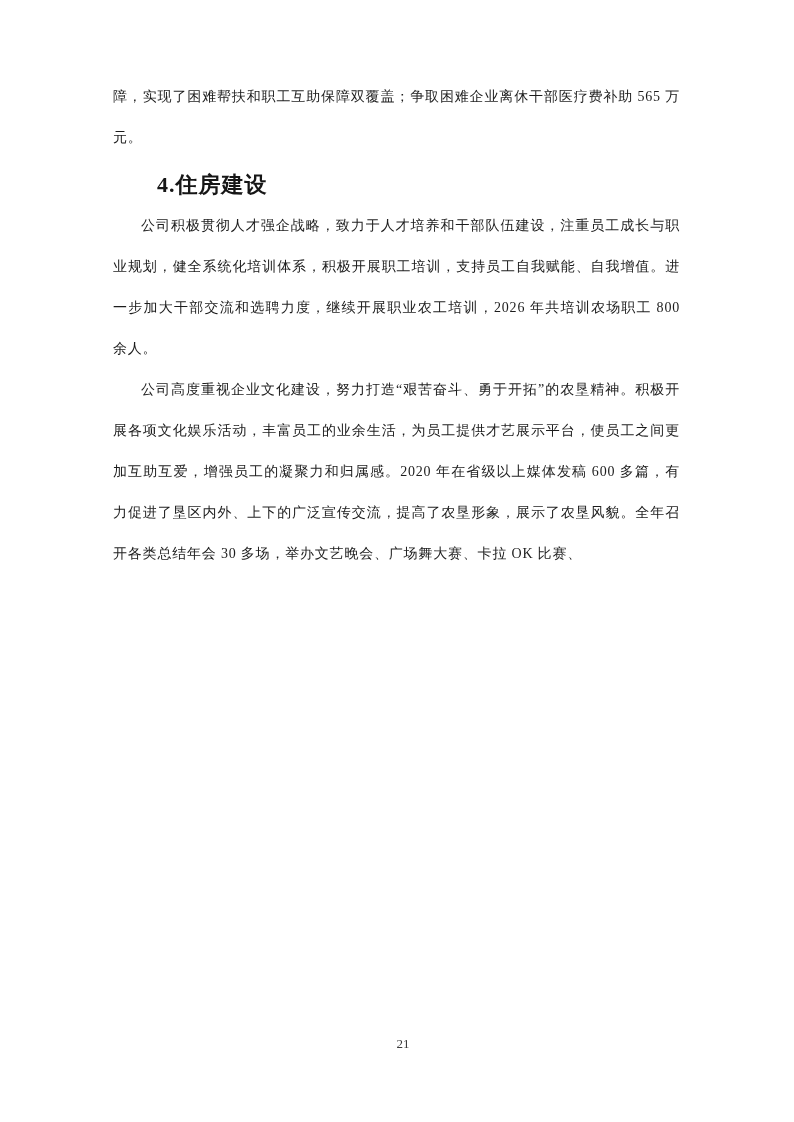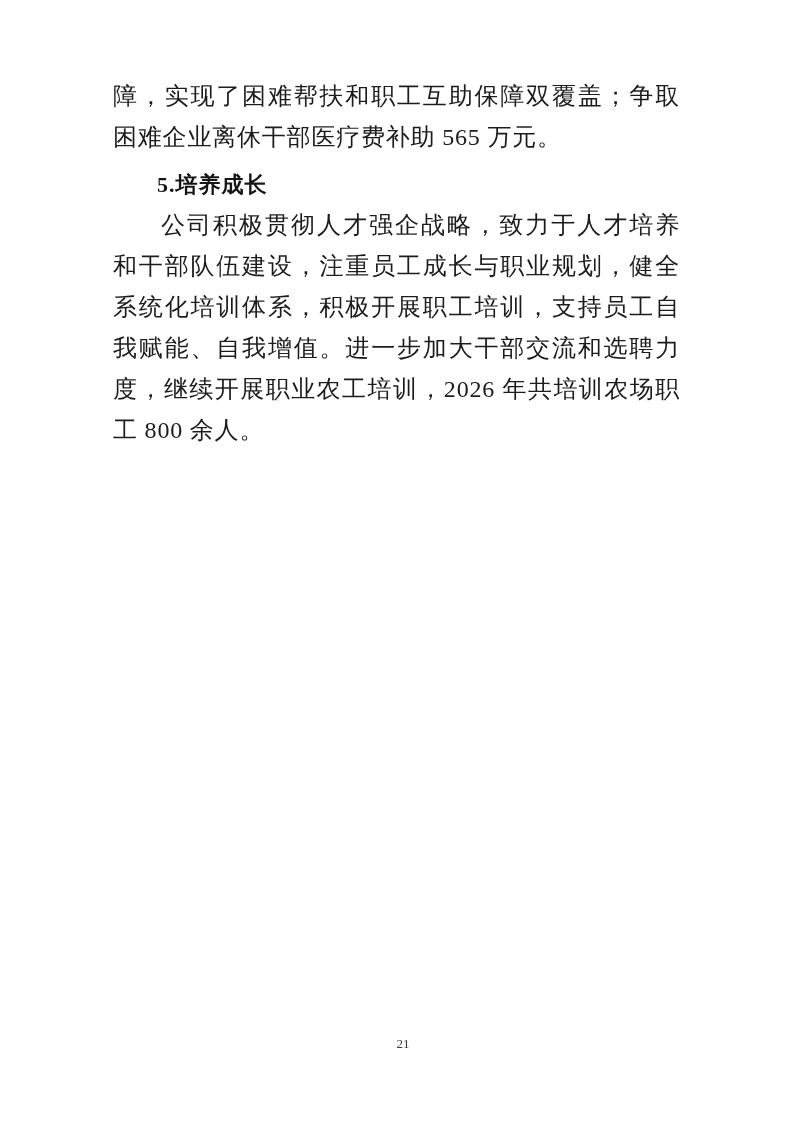--- a/index.html
+++ b/index.html
@@ -21,21 +21,21 @@
   }
   .content {
     position: absolute;
     left: 113px;
     top: 76px;
     width: 567px;
     color: #1c1c1c;
   }
   p.body {
     margin: 0;
-    font-size: 24px;
+    font-size: 14px;
     line-height: 41px;
     letter-spacing: 0.8px;
     text-align: justify;
     text-indent: 2em;
     color: #1c1c1c;
   }
   p.body.no-indent {
     text-indent: 0;
   }
   h3.heading {
@@ -58,17 +58,18 @@
     color: #3a3a3a;
     font-family: "Liberation Serif", "DejaVu Serif", serif;
   }
 </style>
 </head>
 <body>
 
 <div class="page">
   <div class="content">
     <p class="body no-indent">障，实现了困难帮扶和职工互助保障双覆盖；争取困难企业离休干部医疗费补助 565 万元。</p>
-    <h3 class="heading">5.培养成长</h3>
+    <h3 class="heading">4.住房建设</h3>
     <p class="body">公司积极贯彻人才强企战略，致力于人才培养和干部队伍建设，注重员工成长与职业规划，健全系统化培训体系，积极开展职工培训，支持员工自我赋能、自我增值。进一步加大干部交流和选聘力度，继续开展职业农工培训，2026 年共培训农场职工 800 余人。</p>
+    <p class="body">公司高度重视企业文化建设，努力打造“艰苦奋斗、勇于开拓”的农垦精神。积极开展各项文化娱乐活动，丰富员工的业余生活，为员工提供才艺展示平台，使员工之间更加互助互爱，增强员工的凝聚力和归属感。2020 年在省级以上媒体发稿 600 多篇，有力促进了垦区内外、上下的广泛宣传交流，提高了农垦形象，展示了农垦风貌。全年召开各类总结年会 30 多场，举办文艺晚会、广场舞大赛、卡拉 OK 比赛、</p>
   </div>
   <div class="page-number">21</div>
 </div>
 
 </body></html>

